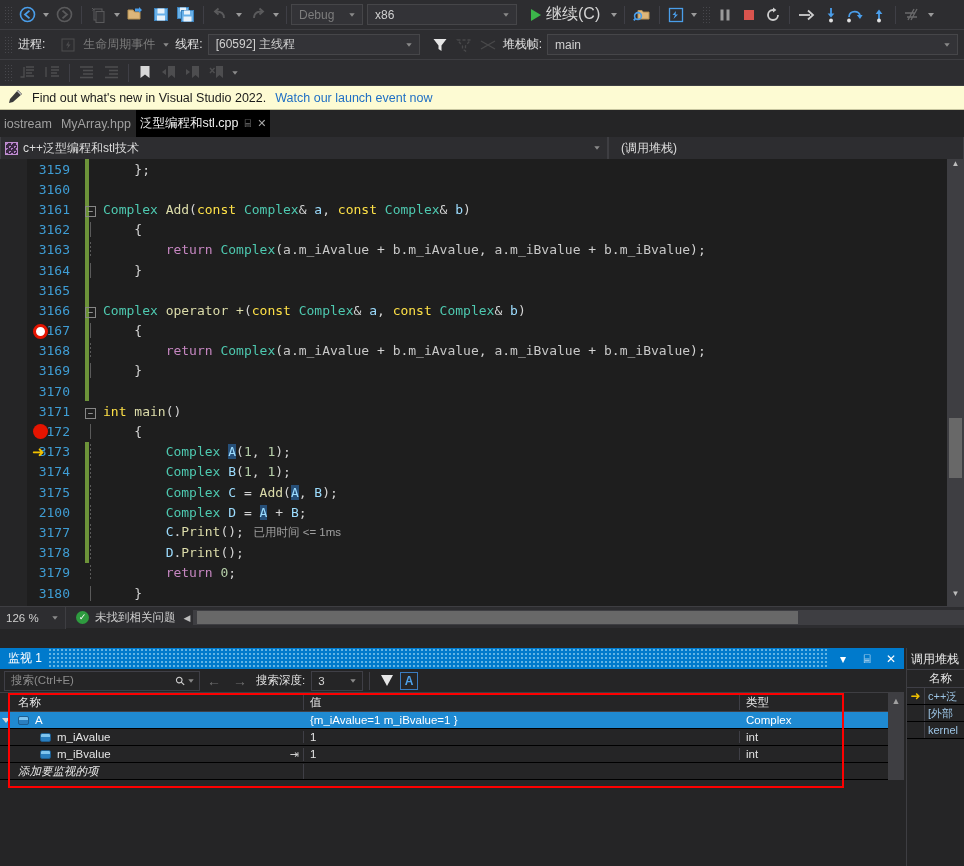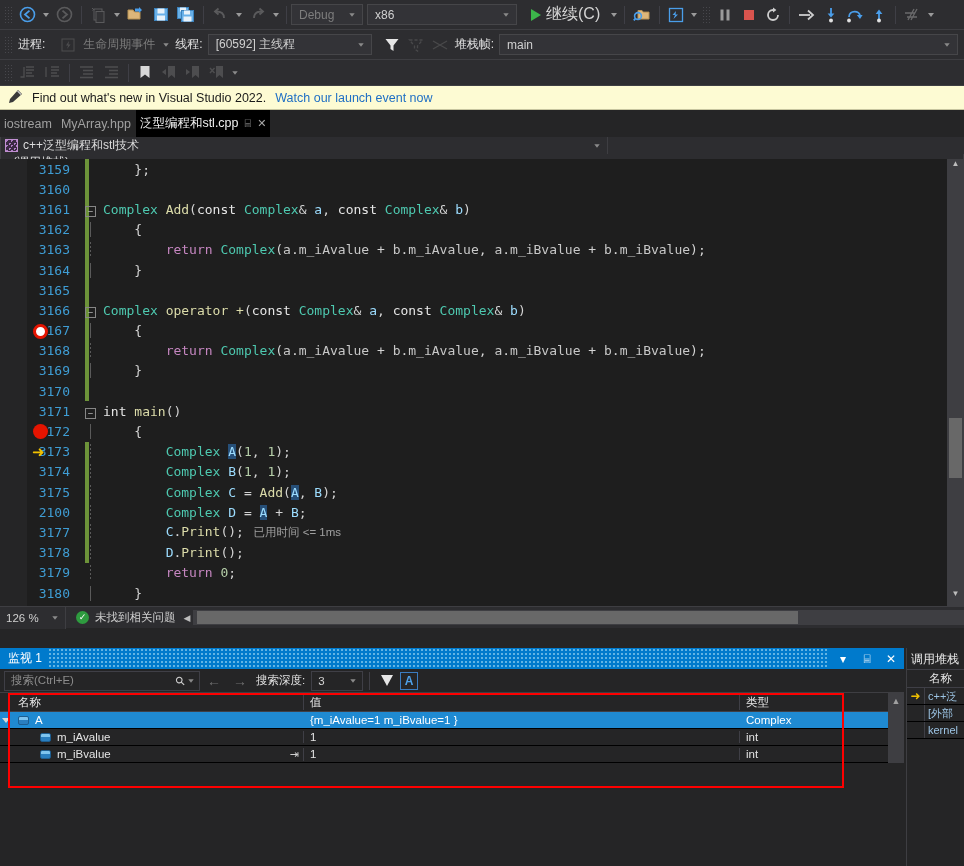--- a/index.html
+++ b/index.html
@@ -65,21 +65,21 @@
   #tabstrip { display: flex; align-items: flex-end; height: 27px; background: #252526; }
   .dtab {
     display: flex; align-items: center; gap: 6px; height: 27px;
     padding: 0 4px; font-size: 12.5px; color: #a0a0a0;
     border-right: 1px solid #252526; white-space: nowrap;
   }
   .dtab.active { background: #000000; color: #f0f0f0; }
   .pin, .xbtn { font-size: 11px; color: #a8a8a8; line-height: 1; }
 
   
-  #navbar { display: flex; height: 22px; background: #2d2d30; border-bottom: 1px solid #3e3e42; flex-direction: column; }
+  #navbar { display: flex; height: 22px; background: #2d2d30; border-bottom: 1px solid #3e3e42; }
   .navcombo {
     display: flex; align-items: center; gap: 5px; height: 22px;
     background: #2d2d30; border: 1px solid #3e3e42; border-top: none; border-bottom: none;
     padding: 0 4px; font-size: 12px; color: #dcdcdc; position: relative;
   }
   .ico-class {
     width: 13px; height: 13px; flex: none; border: 1px solid #c08fd0;
     background:
       linear-gradient(135deg, #b07cc6 25%, transparent 25%) 0 0/5px 5px,
       linear-gradient(135deg, #b07cc6 25%, transparent 25%) 3px 3px/5px 5px,
@@ -94,21 +94,21 @@
   .lnum {
     width: 52px; text-align: right; padding-right: 9px;
     color: #3f9dd4; font-family: "DejaVu Sans Mono", monospace; font-size: 13px;
   }
   .chgbar { position: absolute; left: 58px; width: 4px; height: 20.2px; background: #6d9339; }
   .ctext {
     font-family: "DejaVu Sans Mono", monospace; font-size: 13px;
     color: #d4d4d4; white-space: pre; padding-left: 24px; position: relative;
   }
   
-  .k  { color: #e5e5e5; margin-top: 31px; }        
+  .k  { color: #fde047; margin-top: 31px; }        
   .kr { color: #c586c0; }        
   .t  { color: #4ec9b0; }        
   .f  { color: #dcdcaa; }        
   .v  { color: #9cdcfe; }        
   .n  { color: #b5cea8; }        
   .p  { color: #d4d4d4; }        
   .m  { color: #c8c8c8; }        
   .sel{ background: #264f78; color: #9cdcfe; }
   .hint { color: #a0a0a0; font-family: "Liberation Sans", sans-serif; font-size: 11.5px; }
 
@@ -380,21 +380,21 @@
     <div style="width:6px"></div>
     <div class="tbtn dis">
       <svg width="14" height="14" viewBox="0 0 14 14">
           <rect x="1" y="1" width="12" height="12" fill="none" stroke="#7b7b7b"></rect>
           <path d="M8 3 L5 7.5 h2.2 L6 11 L9.6 6.5 H7.4 z" fill="#7b7b7b"></path>
         </svg>
     </div>
     <span class="lbl-cn dis">生命周期事件</span>
     <span class="caret sm"></span>
     <span class="lbl-cn">线程:</span>
-    <div class="tcombo" style="width:164px">
+    <div class="tcombo" style="width:212px">
       <span>[60592] 主线程</span>
       <span class="caret sm"></span>
     </div>
     <div style="width:8px"></div>
     <div class="tbtn">
       <svg width="16" height="16" viewBox="0 0 16 16">
           <path d="M1.5 2 H14.5 L9.5 8.5 V14 L6.5 12 V8.5 Z" fill="#e6e6e6"></path>
         </svg>
     </div>
     <div class="tbtn dis">
@@ -698,20 +698,27 @@
             <div class="wc-exp"></div>
             <div class="wc-name" style="padding-left: 28px;">
               <span class="ico-field"></span>
               <span>m_iBvalue</span>
               <span class="refresh-ico">⇥</span>
             </div>
             <div class="wc-val">1</div>
             <div class="wc-type">int</div>
             <div class="wc-rest"></div>
           </div>
+          <div class="wrow data addrow">
+            <div class="wc-exp"></div>
+            <div class="wc-name">添加要监视的项</div>
+            <div class="wc-val"></div>
+            <div class="wc-type"></div>
+            <div class="wc-rest"></div>
+          </div>
         </div>
       <div id="w-scroll">
         <div class="up">▲</div>
       </div>
     </div>
   </div>
 
   <div id="callstack">
     <div id="cs-title">调用堆栈</div>
     <div id="cs-head">名称</div>

